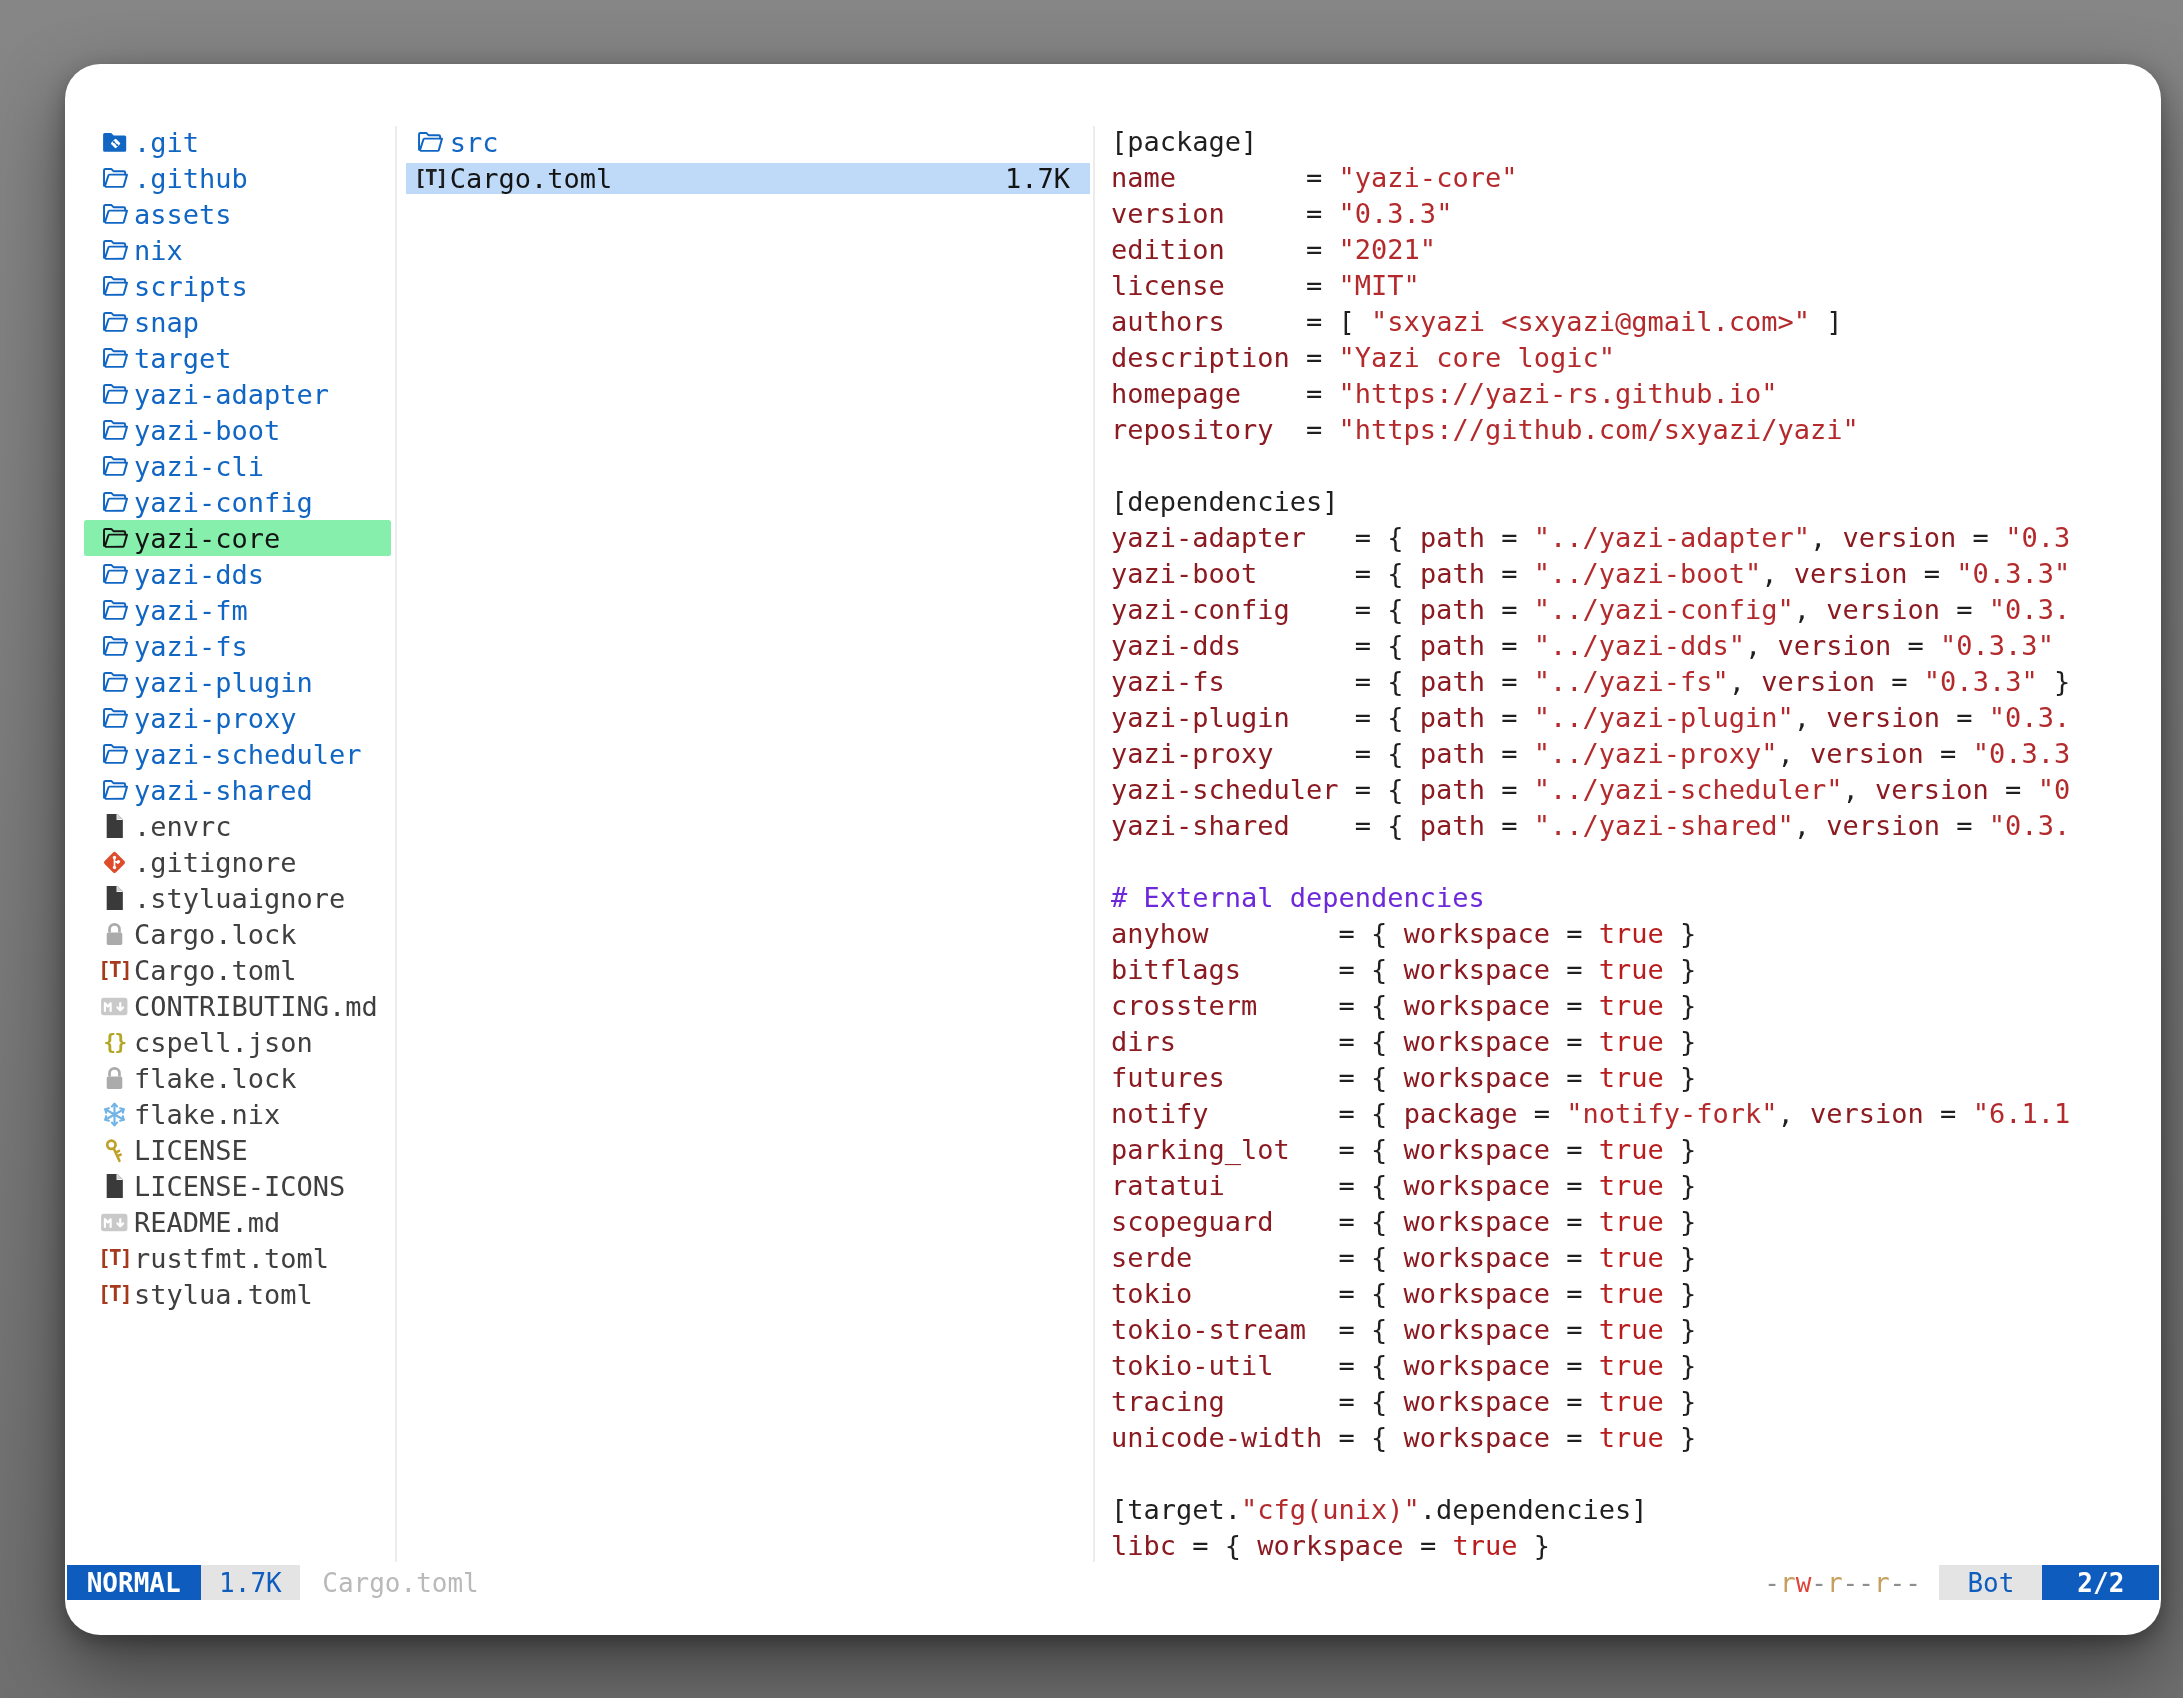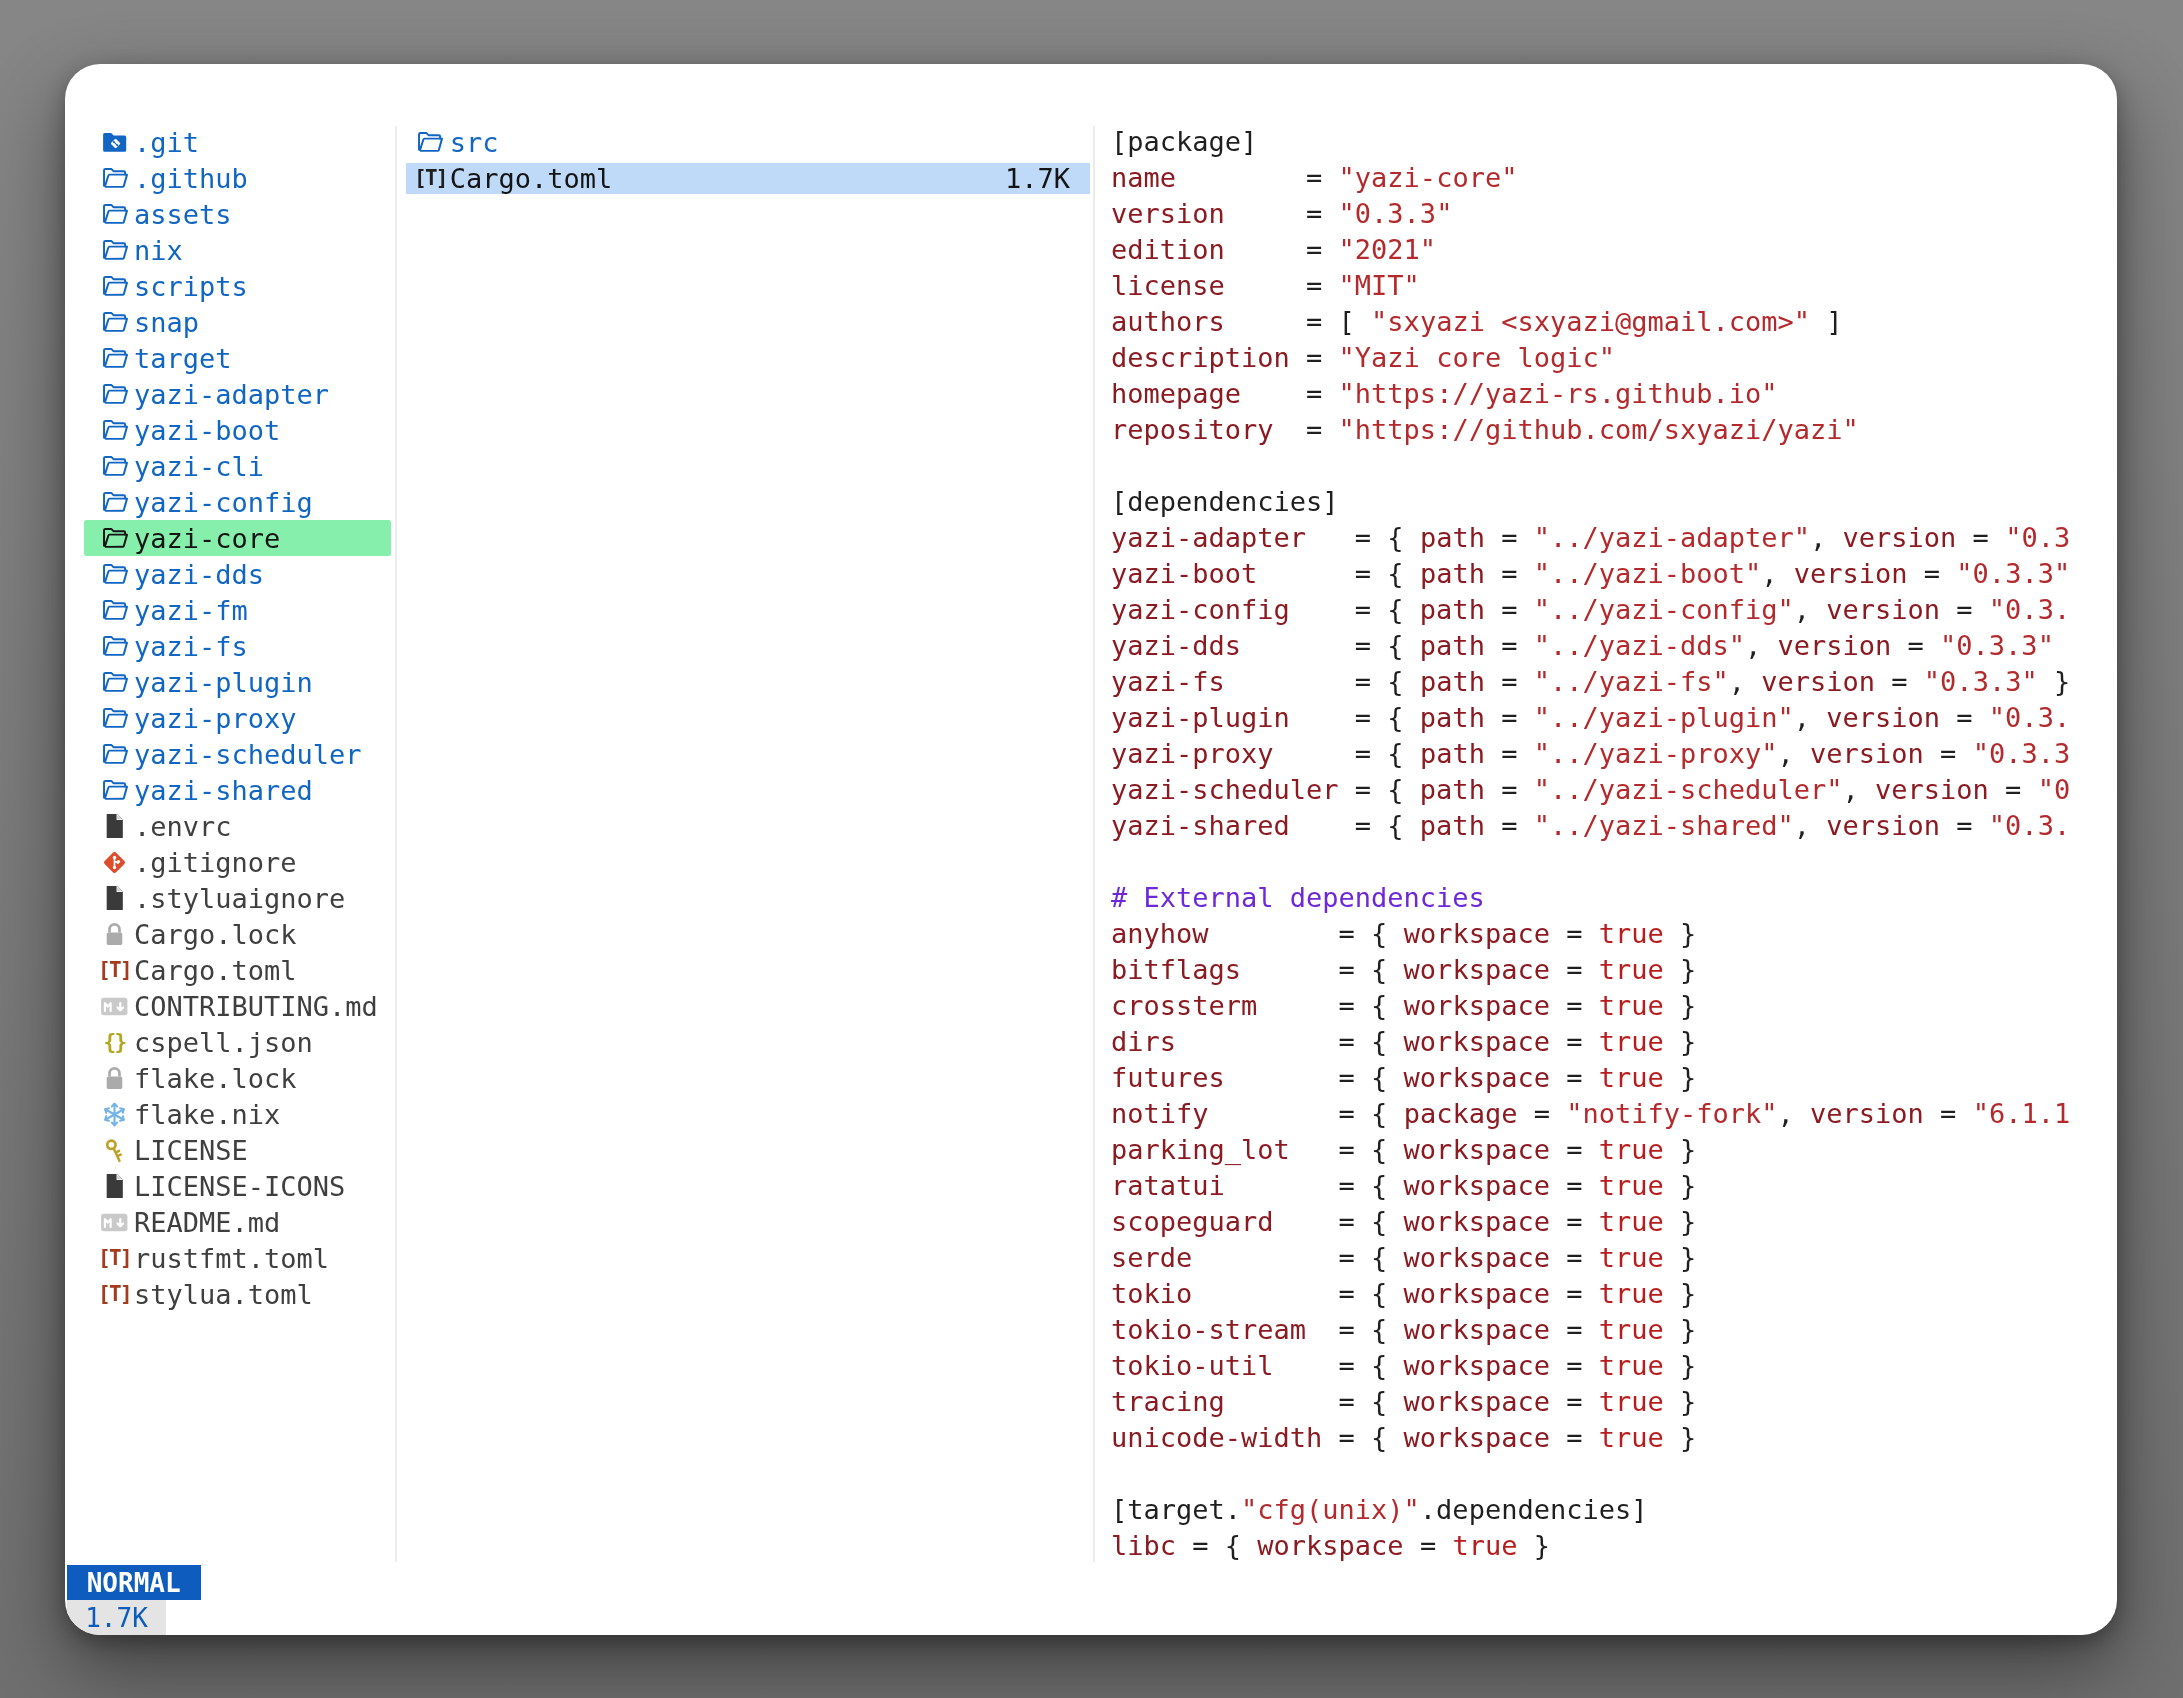--- a/index.html
+++ b/index.html
@@ -6,20 +6,21 @@
   body{
     width:2183px;height:1698px;position:relative;overflow:hidden;
     background:linear-gradient(#868686,#6f6f6f);
     font-family:"DejaVu Sans Mono",monospace;
     font-size:27px;color:#1f1f1f;
   }
   .window{
     position:absolute;left:65px;top:64px;width:2052px;height:1571px;
     background:#ffffff;border-radius:35px;overflow:hidden;
     box-shadow:0 30px 76px rgba(0,0,0,.45),0 6.7px 20px rgba(0,0,0,.28);
+    padding-left:44px;
   }
   .pane{position:absolute;top:60px;}
   
   #sidebar{left:18.5px;width:307px;}
   .side-row{height:36px;display:flex;align-items:center;padding-left:15px;border-radius:2.5px;}
   .side-row.dir{color:#1166c4;}
   .side-row.file{color:#3f3f3f;}
   .side-row.selected{background:#86efac;color:#141414;}
   .icon{width:32px;height:30px;flex:none;display:flex;align-items:center;justify-content:center;}
   .icon svg{display:block;}
@@ -42,21 +43,21 @@
   #preview{left:1046px;width:1004px;height:1447px;overflow:hidden;}
   .code-line{height:36px;line-height:36px;white-space:pre;overflow:hidden;}
   .tok-k{color:#8b1a21;}
   .tok-s{color:#b42a2c;}
   .tok-p{color:#1f1f1f;}
   .tok-c{color:#6d28d9;}
   .tok-b{color:#b91c1c;}
   
   #statusbar{
     position:absolute;left:1.7px;right:1.7px;bottom:35px;height:35px;
-    display:flex;align-items:flex-start;font-size:26px;flex-direction:column;
+    display:flex;align-items:center;font-size:26px;
   }
   .badge{height:35px;line-height:36px;white-space:pre;}
   .badge.mode{background:#0d5cbe;color:#fff;font-weight:bold;padding:0 20px;}
   .badge.fsize{background:#e4e4e4;color:#0d5cbe;padding:0 18.5px;}
   .sb-file{color:#b9b9b9;margin-left:22px;white-space:pre;}
   .sb-right{margin-left:auto;display:flex;align-items:center;}
   .perms{white-space:pre;margin-right:18.5px;letter-spacing:0;}
   .tok-dim{color:#8e8e8e;}
   .tok-read{color:#c5a05c;}
   .tok-write{color:#e0433a;}

